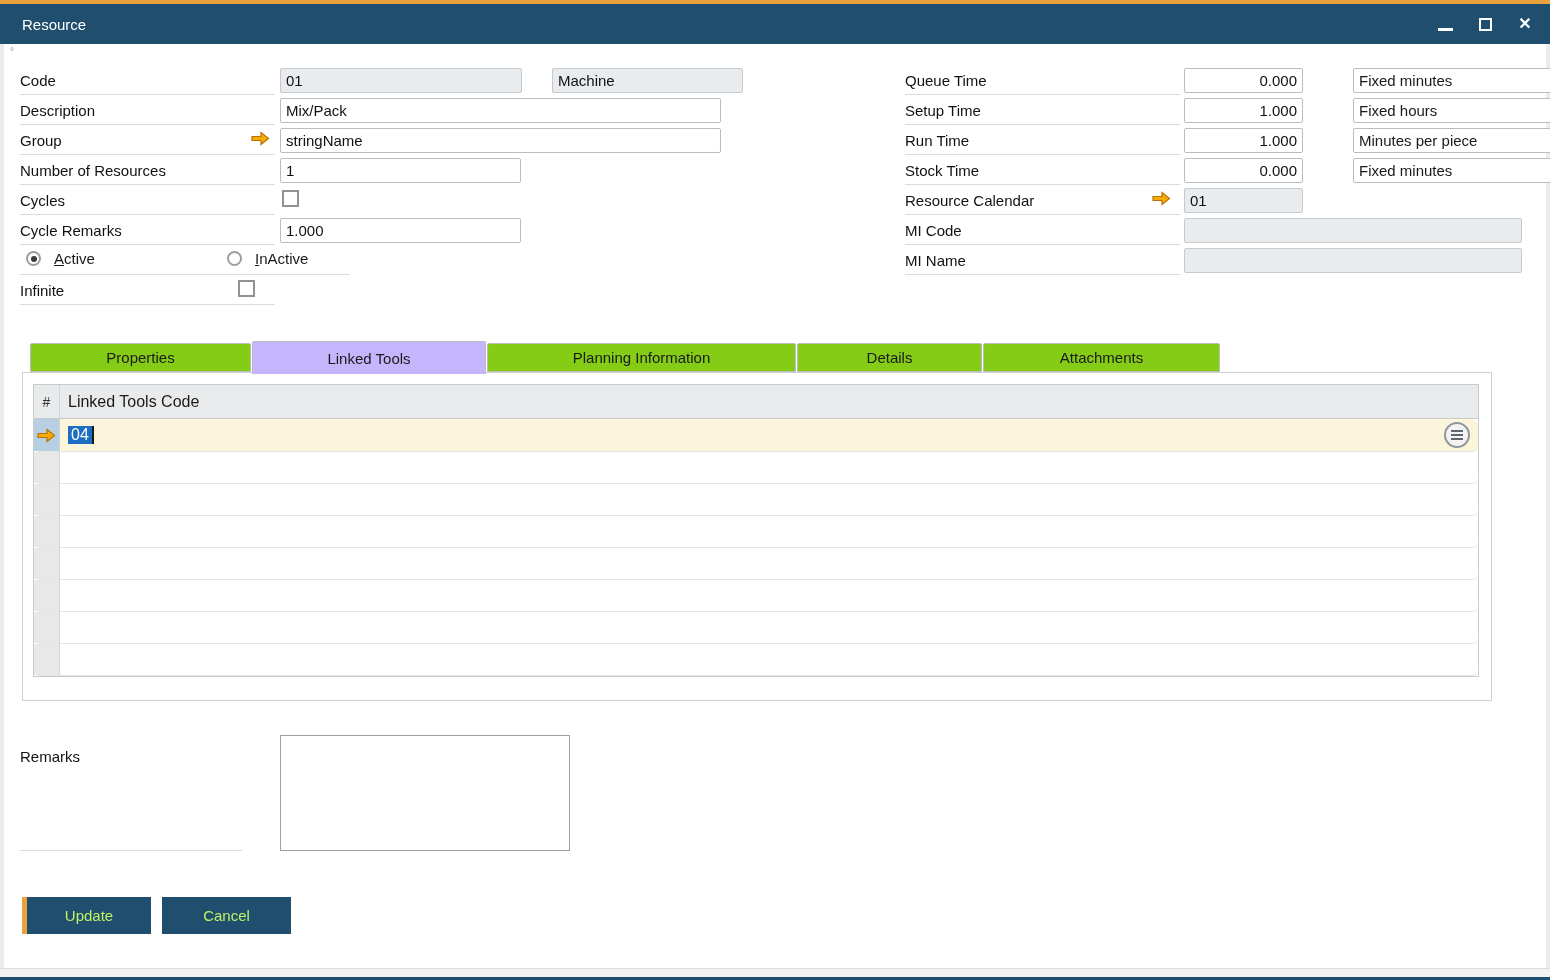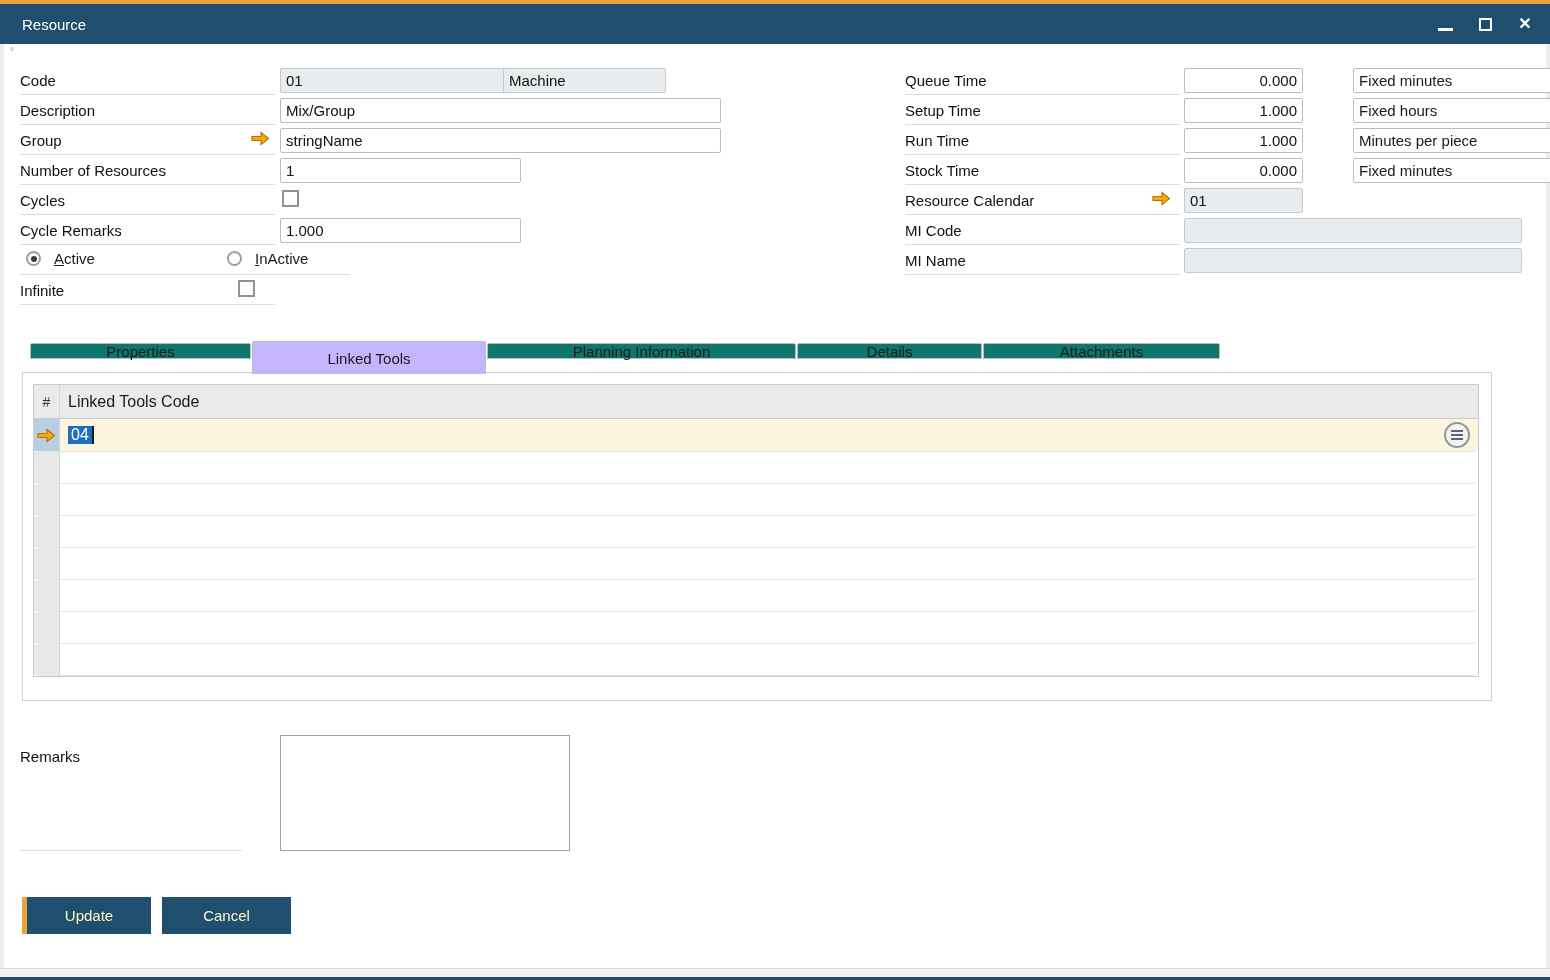--- a/index.html
+++ b/index.html
@@ -49,21 +49,21 @@
   .cb { position:absolute; width:17px; height:17px; border:2px solid #8f9396; background:#ffffff; cursor:pointer; }
   .radio-wrap { position:absolute; display:flex; align-items:center; gap:13px; cursor:pointer; }
   .radio { width:15px; height:15px; border-radius:50%; border:2px solid #9b9fa2; background:#fff; display:flex; align-items:center; justify-content:center; }
   .radio .dot { width:6px; height:6px; border-radius:50%; background:#3c3c3c; }
   .radio-lbl { font-size:15px; }
   .accel { text-decoration:underline; }
   .link-arrow { position:absolute; width:19px; height:15px; cursor:pointer; }
 
   
   .tab {
-    position:absolute; top:343px; height:16px; background:#0f766e;
+    position:absolute; top:343px; height:29px; background:#84cc16;
     border:1px solid #b9bdc0; border-radius:2px 2px 0 0;
     display:flex; align-items:center; justify-content:center; font-size:15px; cursor:pointer; z-index:2;
   }
   .tab.active { top:341px; height:33px; background:#c4b5fd; border-bottom:none; z-index:4; }
   .tab-panel { position:absolute; left:22px; top:372px; width:1470px; height:329px; background:#ffffff; border:1px solid #cfd1d3; z-index:1; }
 
   
   .grid { position:absolute; left:10px; top:11px; width:1446px; border:1px solid #c8cacc; background:#fff; }
   .g-head { display:flex; height:34px; background:#e9eaeb; border-bottom:1px solid #c8cacc; font-size:16px; align-items:center; }
   .g-selcell { width:26px; height:100%; border-right:1px solid #d2d4d6; display:flex; align-items:center; justify-content:center; flex:none; background:#e9eaeb; }
@@ -75,21 +75,21 @@
   .trow.active-row .g-selcell { background:#b7cfe3; }
   .sel-text { background:#1b6ec2; color:#ffffff; padding:0 3px; font-size:16px; border-right:2px solid #1a1a1a; }
   .cfl-icon { width:26px; height:26px; border-radius:50%; border:2px solid #8e979e; background:#f3f3f1;
     display:flex; flex-direction:column; align-items:center; justify-content:center; gap:2px; margin-left:auto; margin-right:8px; cursor:pointer; flex:none; }
   .cfl-icon span { display:block; width:12px; height:2px; background:#5d6670; }
 
   
   .remarks-box { position:absolute; left:280px; top:735px; width:290px; height:116px; border:1px solid #9aa0a3; background:#fff; font-family:"Liberation Sans",sans-serif; font-size:14px; padding:4px; resize:none; }
   .remarks-line { position:absolute; left:20px; top:850px; width:222px; height:1px; background:#dcdcdc; }
   .btn {
-    position:absolute; top:897px; width:129px; height:37px; background:#1F4E6E; color:#fef9c3;
+    position:absolute; top:897px; width:129px; height:37px; background:#1F4E6E; color:#bef264;
     font-size:15px; display:flex; align-items:center; justify-content:center; cursor:pointer; font-family:"Liberation Sans",sans-serif;
   }
   .btn.default { border-left:5px solid #E8A33D; }
 </style>
 </head>
 <body>
 
 <div class="top-accent"></div>
 <div class="titlebar">
   <span class="title">Resource</span>
@@ -103,26 +103,26 @@
     <div class="wc wc-close">✕</div>
   </div>
 </div>
 <div class="content"></div>
 <span class="corner-glyph">°</span>
 
 <div class="lz" style="left:20px;top:66px;width:255px">
     <span>Code</span>
   </div>
 <div class="inp ro" style="left:280px;top:68px;width:242px">01</div>
-<div class="inp ro" style="left:503px;top:68px;width:163px">Machine</div>
+<div class="inp ro" style="left:552px;top:68px;width:191px">Machine</div>
 
 <div class="lz" style="left:20px;top:96px;width:255px">
     <span>Description</span>
   </div>
-<div class="inp" style="left:280px;top:98px;width:441px">Mix/Group</div>
+<div class="inp" style="left:280px;top:98px;width:441px">Mix/Pack</div>
 
 <div class="lz" style="left:20px;top:126px;width:255px">
     <span>Group</span>
   </div>
 <svg class="link-arrow" style="left:251px;top:131px" viewBox="0 0 19 15">
   <path d="M1,5.5 L10,5.5 L10,1.5 L17.5,7.5 L10,13.5 L10,9.5 L1,9.5 Z" fill="#F6AB0A" stroke="#B97301" stroke-width="1.2"></path>
 </svg>
 <div class="inp" style="left:280px;top:128px;width:441px">stringName</div>
 
 <div class="lz" style="left:20px;top:156px;width:255px">

